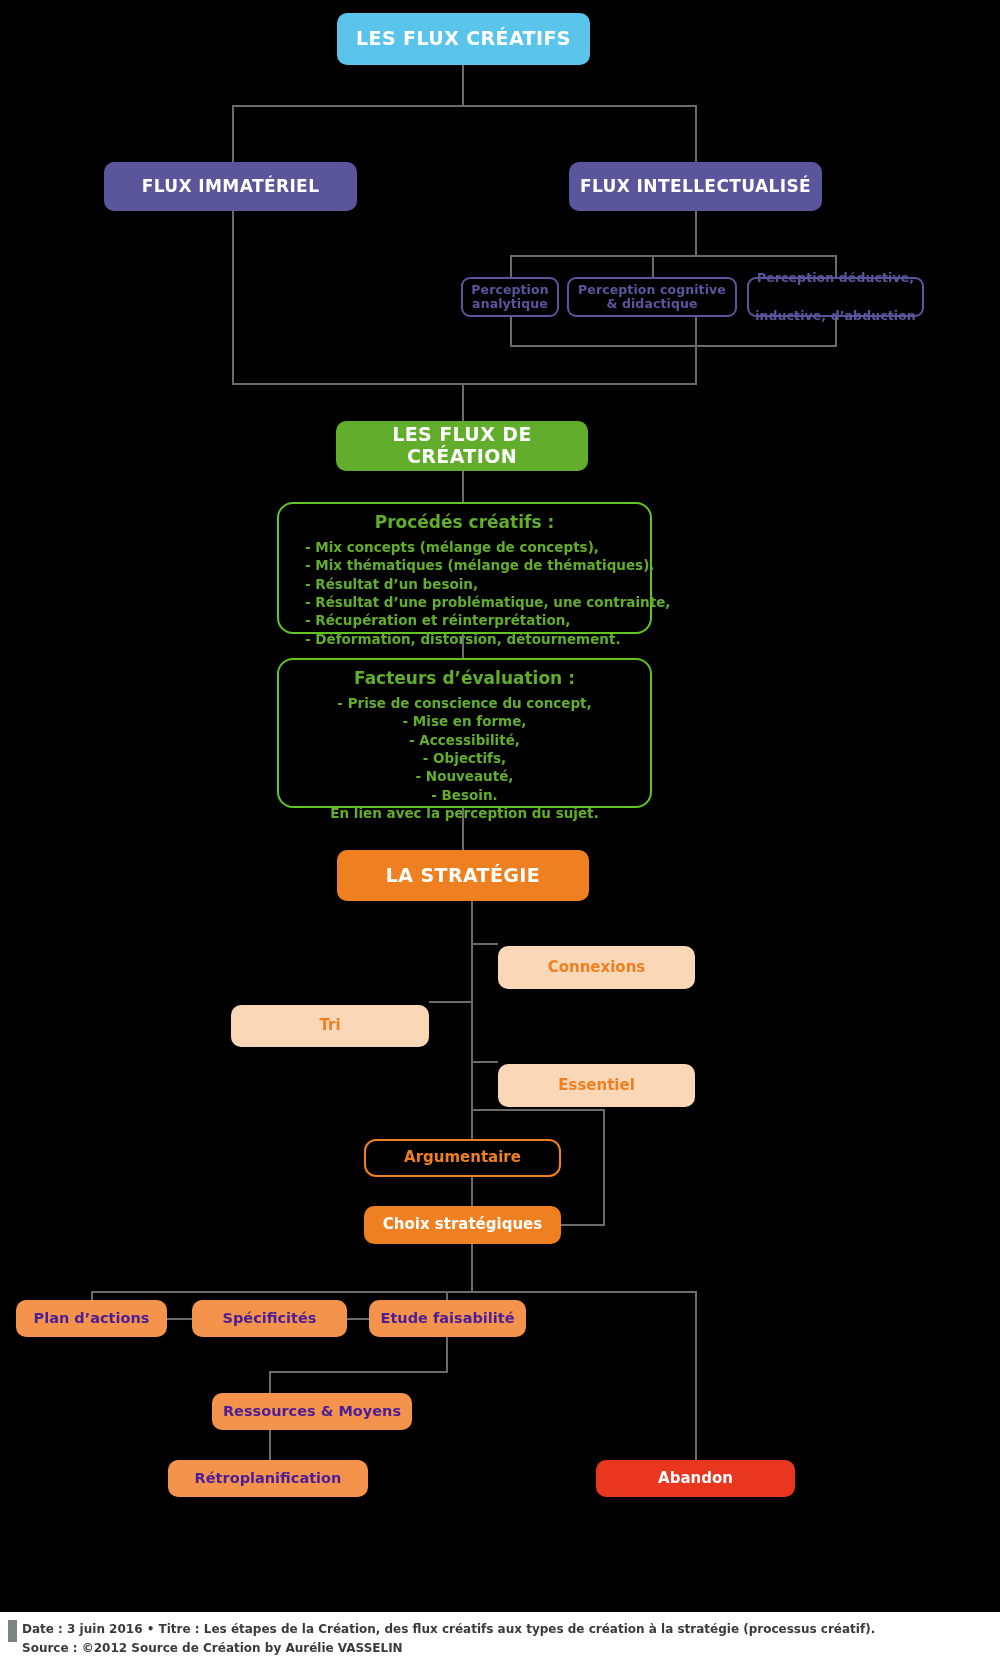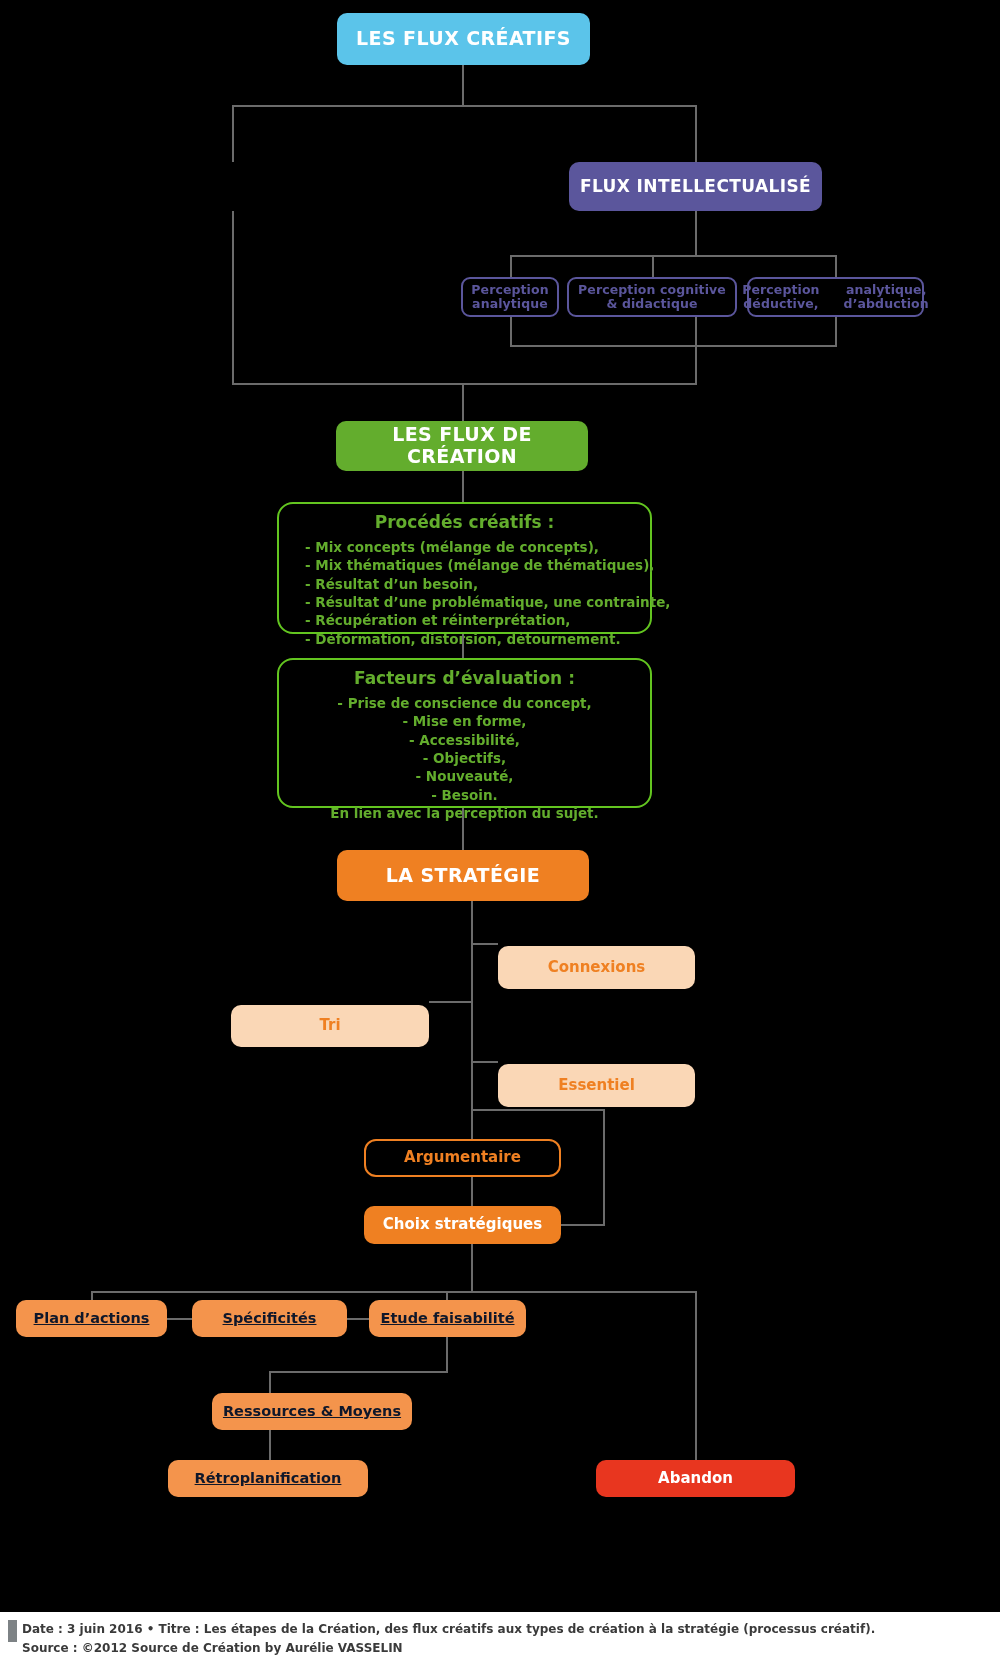--- a/index.html
+++ b/index.html
@@ -131,24 +131,23 @@
   .n-orange {
     background: #ef8022;
     color: #ffffff;
     border-radius: 10px;
     font-size: 15px;
   }
 
   
   .n-orange2 {
     background: #f4944c;
-    color: #0f172a;
+    color: #4c1d95;
     border-radius: 10px;
     font-size: 14.5px;
-    text-decoration: underline;
   }
 
   
   .n-red {
     background: #e8361f;
     color: #ffffff;
     border-radius: 10px;
     font-size: 15px;
   }
 
@@ -182,41 +181,44 @@
   <div class="node n-title" style="left:337px; top:13px; width:253px; height:52px;">
     <span>LES FLUX CRÉATIFS</span>
   </div>
 
   <div class="ln v" style="left:462px; top:65px; height:42px;"></div>
 
   <div class="ln h" style="left:232px; top:105px; width:465px;"></div>
   <div class="ln v" style="left:232px; top:105px; height:57px;"></div>
   <div class="ln v" style="left:695px; top:105px; height:57px;"></div>
 
+  <div class="node n-flux" style="left:104px; top:162px; width:253px; height:49px;">
+    <span>FLUX IMMATÉRIEL</span>
+  </div>
   <div class="node n-flux" style="left:569px; top:162px; width:253px; height:49px;">
     <span>FLUX INTELLECTUALISÉ</span>
   </div>
 
   <div class="ln v" style="left:695px; top:211px; height:44px;"></div>
   <div class="ln h" style="left:510px; top:255px; width:326px;"></div>
   <div class="ln v" style="left:510px; top:255px; height:22px;"></div>
   <div class="ln v" style="left:652px; top:255px; height:22px;"></div>
   <div class="ln v" style="left:835px; top:255px; height:22px;"></div>
 
   <div class="node n-perc" style="left:461px; top:277px; width:98px; height:40px; flex-direction:column;">
     <span>Perception</span>
     <span>analytique</span>
   </div>
   <div class="node n-perc" style="left:567px; top:277px; width:170px; height:40px; flex-direction:column;">
     <span>Perception cognitive</span>
     <span>&amp; didactique</span>
   </div>
-  <div class="node n-perc" style="left:747px; top:277px; width:177px; height:40px; flex-direction:row;gap:24px;">
+  <div class="node n-perc" style="left:747px; top:277px; width:177px; height:40px; flex-direction:column;gap:24px;">
     <span>Perception déductive,</span>
-    <span>analytique, d’abduction</span>
+    <span>inductive, d’abduction</span>
   </div>
 
   <div class="ln v" style="left:510px; top:317px; height:28px;"></div>
   <div class="ln v" style="left:835px; top:317px; height:28px;"></div>
   <div class="ln h" style="left:510px; top:345px; width:327px;"></div>
 
   <div class="ln v" style="left:232px; top:211px; height:172px;"></div>
   <div class="ln v" style="left:695px; top:317px; height:66px;"></div>
   <div class="ln h" style="left:232px; top:383px; width:465px;"></div>
   <div class="ln v" style="left:462px; top:383px; height:38px;"></div>

